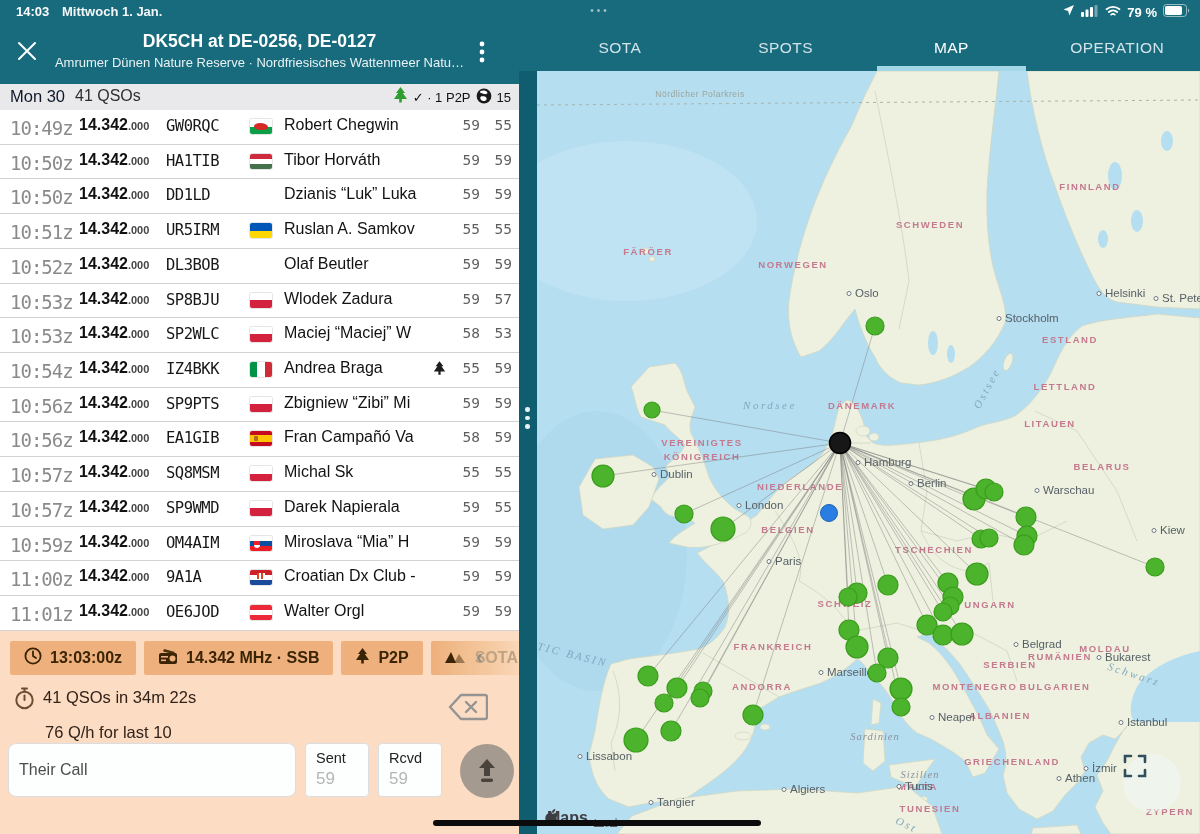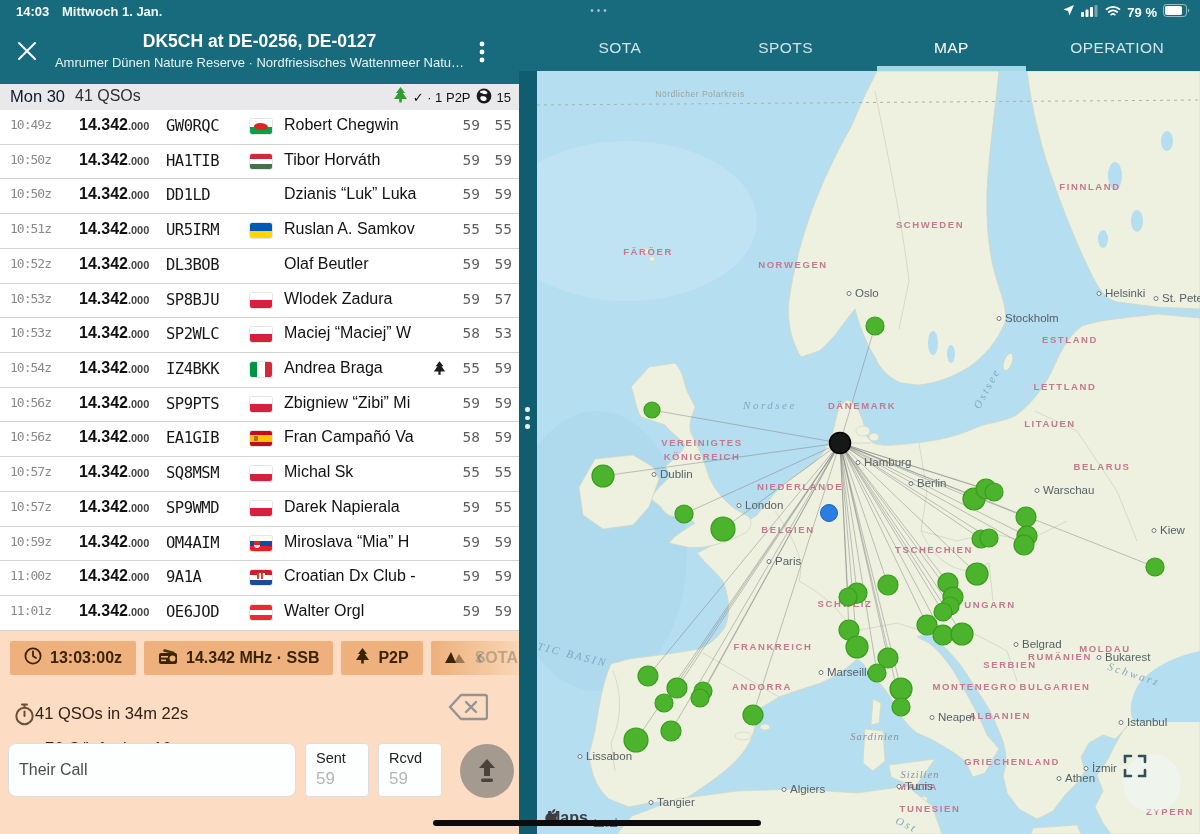--- a/index.html
+++ b/index.html
@@ -23,21 +23,21 @@
     display:flex;align-items:center;justify-content:center;cursor:pointer;}
   .tab.active{color:#fff;}
   .tab.active::after{content:"";position:absolute;left:8px;right:8px;bottom:0;height:5px;background:#a3d6e6;}
   
   .day-header{position:absolute;left:0;top:84px;width:519px;height:26px;background:#e9e9ec;border-bottom:1px solid #c9c9cc;}
   .dh-day{position:absolute;left:10px;top:3px;font-size:16.5px;font-weight:normal;color:#0f172a;}
   .dh-count{position:absolute;left:75px;top:3px;font-size:16px;color:#2e2e2e;}
   .dh-badges{position:absolute;right:8px;top:3px;display:flex;align-items:center;gap:5px;font-size:13px;color:#111;}
   .log-rows{position:absolute;left:0;top:110px;width:519px;height:521px;background:#fff;}
   .log-row{position:relative;height:33.73px;border-bottom:1px solid #d2d2d5;background:#fff;}
-  .c-time{position:absolute;left:10px;top:7px;font-family:"DejaVu Sans Mono",monospace;font-size:13px;color:#8a8a8a;letter-spacing:-1px;}
+  .c-time{position:absolute;left:10px;top:7px;font-family:"DejaVu Sans Mono",monospace;font-size:19px;color:#8a8a8a;letter-spacing:-1px;}
   .c-freq{position:absolute;left:79px;top:6px;font-size:16px;color:#111;}
   .c-freq b{font-weight:bold;}
   .c-freq .sub{font-size:11px;color:#444;font-weight:bold;}
   .c-call{position:absolute;left:166px;top:7px;font-family:"DejaVu Sans Mono",monospace;font-size:15.5px;color:#171717;letter-spacing:-.5px;text-align:center;}
   .c-flag{position:absolute;left:250px;top:9px;}
   .c-name{position:absolute;left:284px;top:6px;width:148px;font-size:16px;color:#121212;white-space:nowrap;overflow:hidden;}
   .c-p2p{position:absolute;left:433px;top:8px;}
   .c-sent{position:absolute;left:452px;top:7px;width:28px;text-align:right;font-family:"DejaVu Sans Mono",monospace;font-size:14.5px;color:#5f5f5f;}
   .c-rcvd{position:absolute;left:484px;top:7px;width:28px;text-align:right;font-family:"DejaVu Sans Mono",monospace;font-size:14.5px;color:#5f5f5f;}
   .flag{display:inline-block;width:22px;height:15px;border-radius:2px;position:relative;overflow:hidden;box-shadow:0 0 0 1px rgba(0,0,0,.10);}
@@ -57,21 +57,21 @@
   .flag-austria{background:linear-gradient(#ed2939 33%,#fff 33% 66%,#ed2939 66%);}
   .flag-none{display:inline-block;width:22px;height:15px;}
   
   .bottom-panel{position:absolute;left:0;top:631px;width:519px;height:203px;background:#fcdcc2;overflow:hidden;}
   .chips{position:absolute;left:10px;top:10px;display:flex;gap:8px;}
   .chip{height:34px;border-radius:2px;background:#eeb07c;color:#3a2405;display:flex;align-items:center;
     gap:8px;padding:0 14px;font-size:16px;font-weight:bold;white-space:nowrap;cursor:pointer;}
   .chip.faded{background:linear-gradient(90deg,#eeb07c 0%,#f4c89e 55%,#fcdcc2 100%);color:#bfa382;}
   .scroll-chevron{position:absolute;left:476px;top:13px;font-size:21px;color:#8d8d8d;font-weight:bold;z-index:3;}
   .stats{position:absolute;left:14px;top:52px;color:#32231a;font-size:16.5px;line-height:28px;}
-  .stats-row{display:flex;align-items:flex-start;gap:0;margin-top:16px;}
+  .stats-row{display:flex;align-items:flex-start;gap:8px;}
   .stats-l2{margin-left:31px;}
   .backspace-btn{position:absolute;left:448px;top:62px;cursor:pointer;}
   .entry-row{position:absolute;left:8px;top:112px;display:flex;gap:9px;}
   .their-call{width:288px;height:54px;background:#fdfefe;border:1px solid #dadee3;border-radius:8px;
     font-size:16px;color:#333;padding:8px 10px;box-sizing:border-box;font-family:"Liberation Sans",sans-serif;outline:none;}
   .their-call::placeholder{color:#4c4c4c;opacity:1;}
   .rst-box{width:64px;height:54px;background:#fdfefe;border:1px solid #dadee3;border-radius:4px;padding:6px 0 0 10px;box-sizing:border-box;}
   .rst-label{font-size:14.5px;color:#222;}
   .rst-value{font-size:17px;color:#b5b5b5;margin-top:3px;}
   .upload-btn{position:absolute;left:460px;top:113px;width:54px;height:54px;border-radius:50%;

